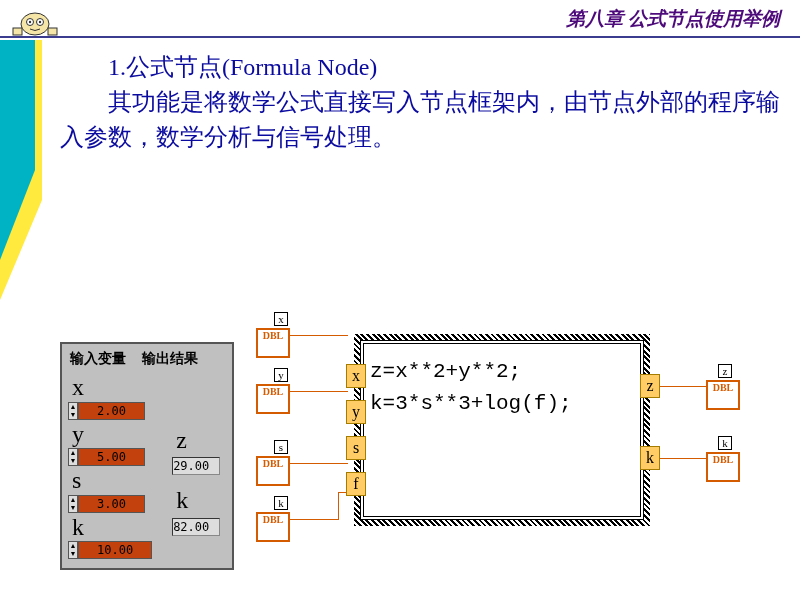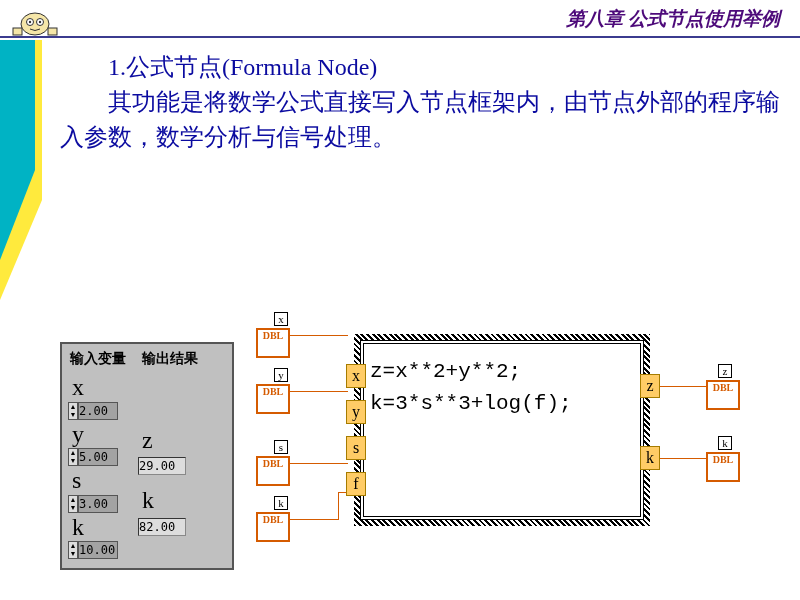--- a/index.html
+++ b/index.html
@@ -105,23 +105,23 @@
     height: 18px;
     display: flex;
     flex-direction: column;
     border: 1px solid #555;
     background: #ddd;
     font-size: 7px;
     line-height: 8px;
     text-align: center;
   }
   .numval {
-    background: #a3a3a3;
+    background: #c2410c;
     border: 1px solid #555;
-    padding: 1px 0;
+    padding: 1px 18px;
     min-width: 40px;
     font-family: monospace;
     font-size: 12px;
   }
   .outval {
     background: #ddd;
     border: 1px inset #888;
     padding: 1px 0;
     min-width: 48px;
     font-family: monospace;

